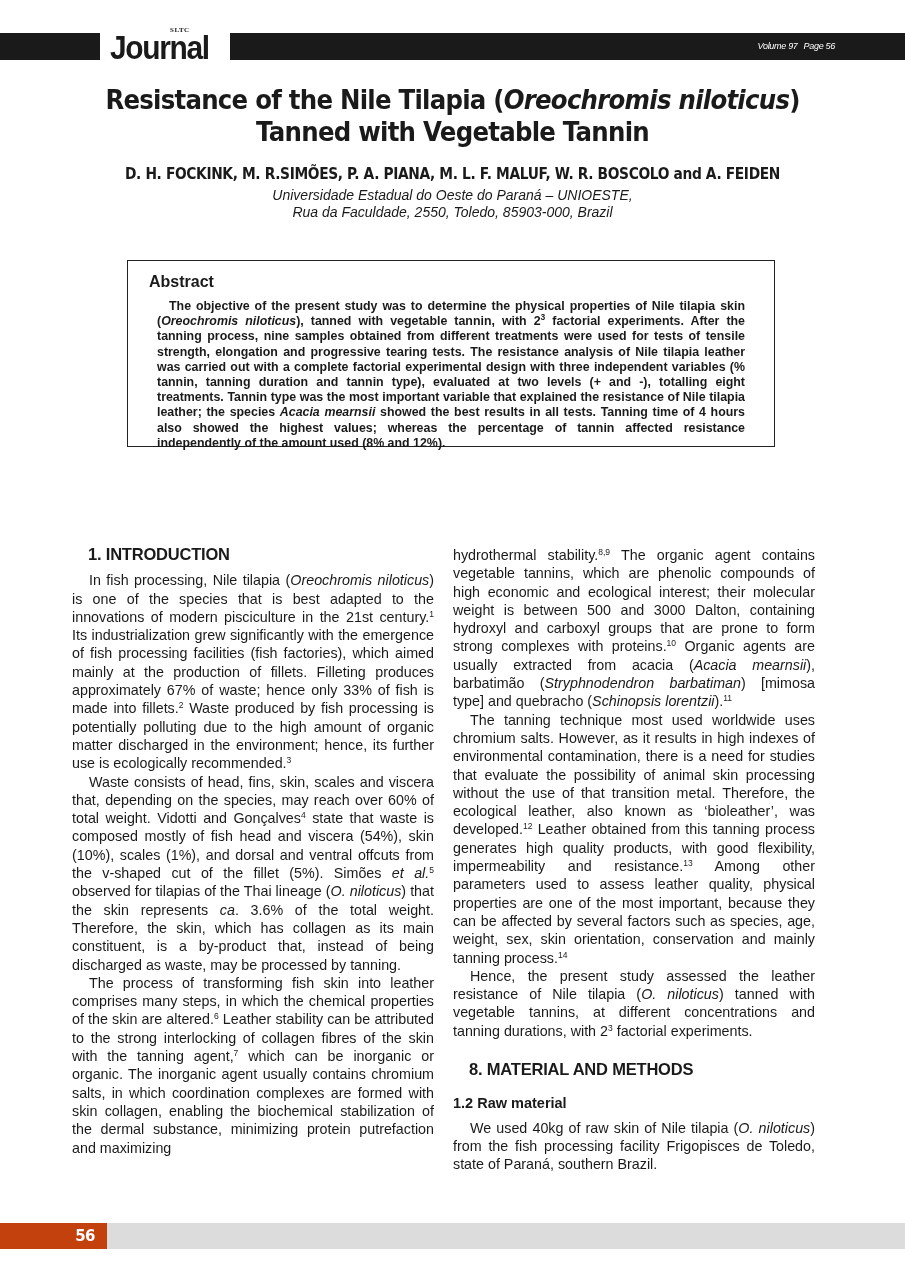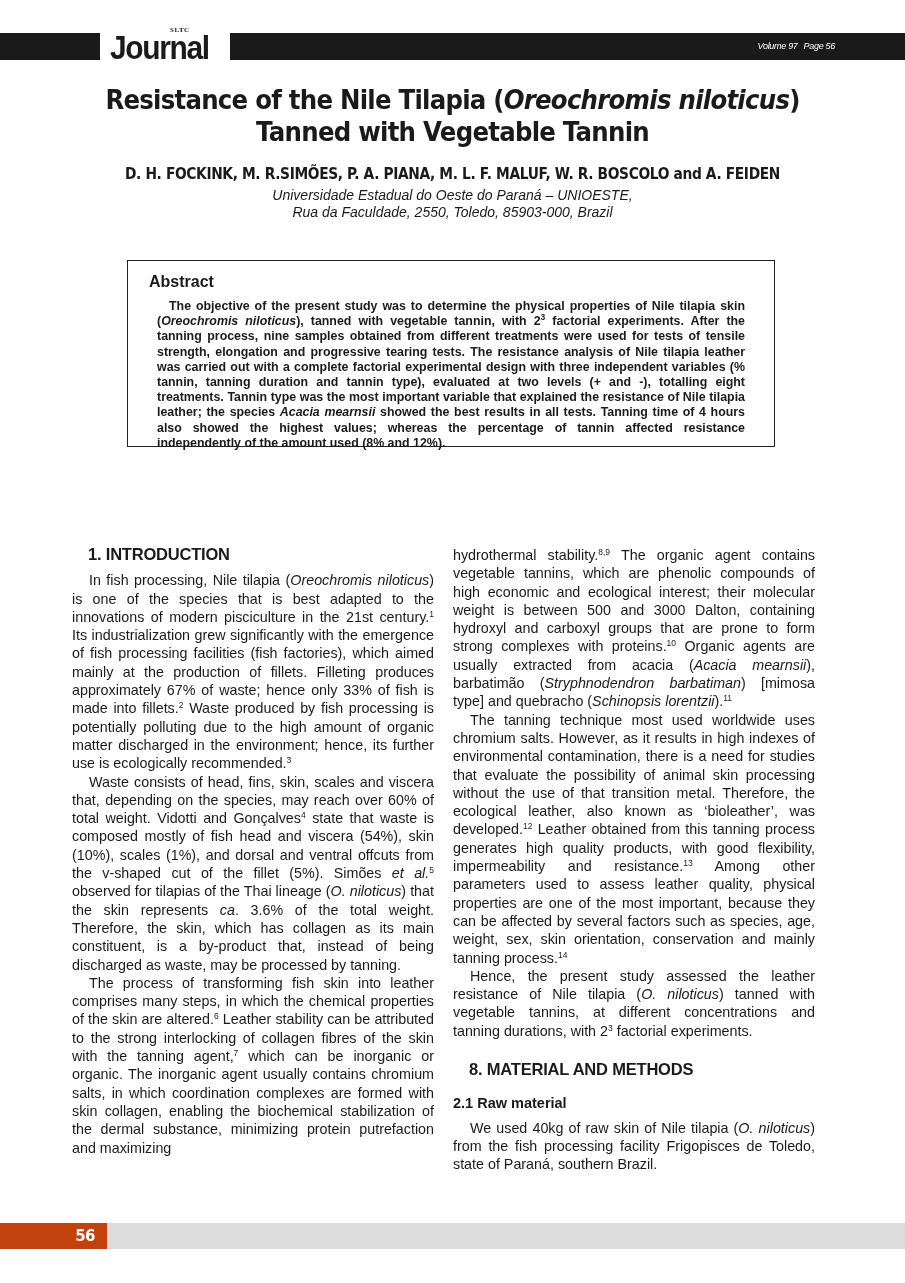--- a/index.html
+++ b/index.html
@@ -69,20 +69,20 @@
   <p><span>In fish processing, Nile tilapia (</span><i>Oreochromis niloticus</i><span>) is one of the species that is best adapted to the innovations of modern pisciculture in the 21st century.</span><sup>1</sup><span> Its industrialization grew significantly with the emergence of fish processing facilities (fish factories), which aimed mainly at the production of fillets. Filleting produces approximately 67% of waste; hence only 33% of fish is made into fillets.</span><sup>2</sup><span> Waste produced by fish processing is potentially polluting due to the high amount of organic matter discharged in the environment; hence, its further use is ecologically recommended.</span><sup>3</sup></p>
   <p><span>Waste consists of head, fins, skin, scales and viscera that, depending on the species, may reach over 60% of total weight. Vidotti and Gonçalves</span><sup>4</sup><span> state that waste is composed mostly of fish head and viscera (54%), skin (10%), scales (1%), and dorsal and ventral offcuts from the v-shaped cut of the fillet (5%). Simões </span><i>et al.</i><sup>5</sup><span> observed for tilapias of the Thai lineage (</span><i>O. niloticus</i><span>) that the skin represents </span><i>ca</i><span>. 3.6% of the total weight. Therefore, the skin, which has collagen as its main constituent, is a by-product that, instead of being discharged as waste, may be processed by tanning.</span></p>
   <p id="p3"><span>The process of transforming fish skin into leather comprises many steps, in which the chemical properties of the skin are altered.</span><sup>6</sup><span> Leather stability can be attributed to the strong interlocking of collagen fibres of the skin with the tanning agent,</span><sup>7</sup><span> which can be inorganic or organic. The inorganic agent usually contains chromium salts, in which coordination complexes are formed with skin collagen, enabling the biochemical stabilization of the dermal substance, minimizing protein putrefaction and maximizing</span></p>
 </div>
 
 <div class="col col-right">
   <p class="noindent"><span id="p3cont">hydrothermal stability.</span><sup>8,9</sup><span> The organic agent contains vegetable tannins, which are phenolic compounds of high economic and ecological interest; their molecular weight is between 500 and 3000 Dalton, containing hydroxyl and carboxyl groups that are prone to form strong complexes with proteins.</span><sup>10</sup><span> Organic agents are usually extracted from acacia (</span><i>Acacia mearnsii</i><span>), barbatimão (</span><i>Stryphnodendron barbatiman</i><span>) [mimosa type] and quebracho (</span><i>Schinopsis lorentzii</i><span>).</span><sup>11</sup></p>
   <p><span>The tanning technique most used worldwide uses chromium salts. However, as it results in high indexes of environmental contamination, there is a need for studies that evaluate the possibility of animal skin processing without the use of that transition metal. Therefore, the ecological leather, also known as ‘bioleather’, was developed.</span><sup>12</sup><span> Leather obtained from this tanning process generates high quality products, with good flexibility, impermeability and resistance.</span><sup>13</sup><span> Among other parameters used to assess leather quality, physical properties are one of the most important, because they can be affected by several factors such as species, age, weight, sex, skin orientation, conservation and mainly tanning process.</span><sup>14</sup></p>
   <p><span>Hence, the present study assessed the leather resistance of Nile tilapia (</span><i>O. niloticus</i><span>) tanned with vegetable tannins, at different concentrations and tanning durations, with 2</span><sup>3</sup><span> factorial experiments.</span></p>
   <h2 style="margin-top:20px; margin-bottom:16px;">8. MATERIAL AND METHODS</h2>
-  <h4>2.1 Raw material</h4>
+  <h4>1.2 Raw material</h4>
   <p><span>We used 40kg of raw skin of Nile tilapia (</span><i>O. niloticus</i><span>) from the fish processing facility Frigopisces de Toledo, state of Paraná, southern Brazil.</span></p>
 </div>
 
 <div class="foot-left">
   <span class="foot-num">56</span>
 </div>
 <div class="foot-right"></div>
 
 </body></html>

